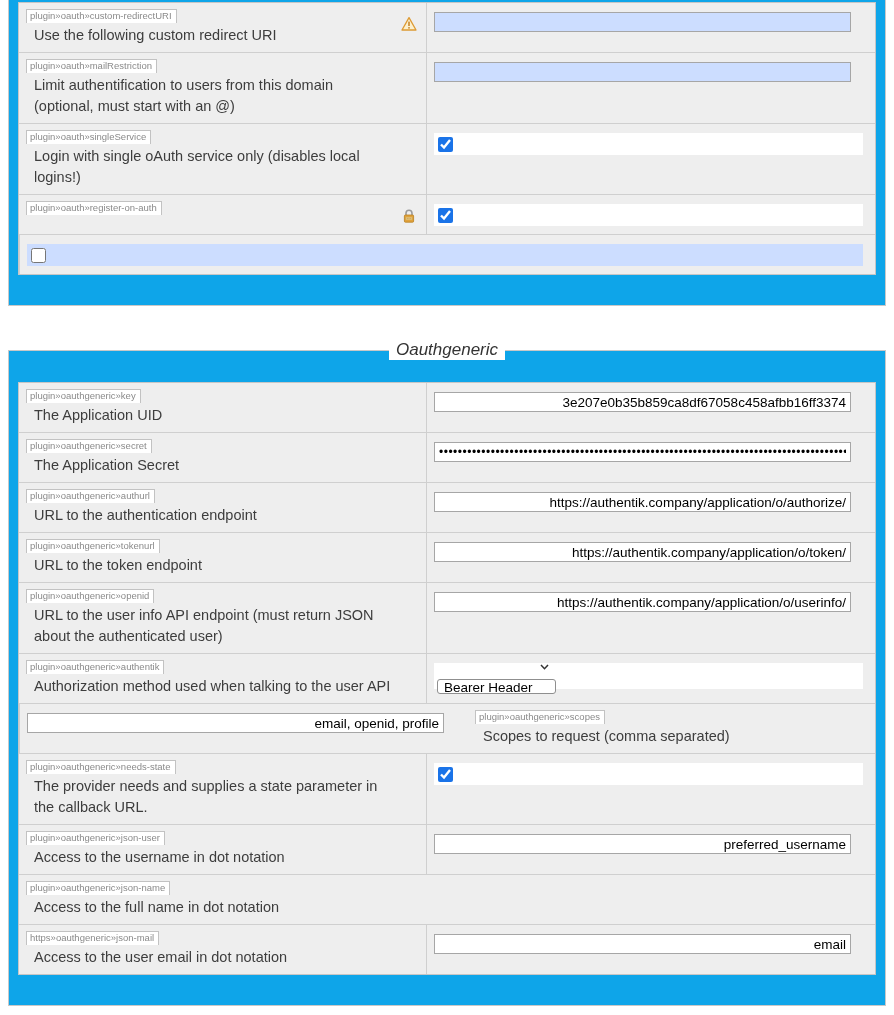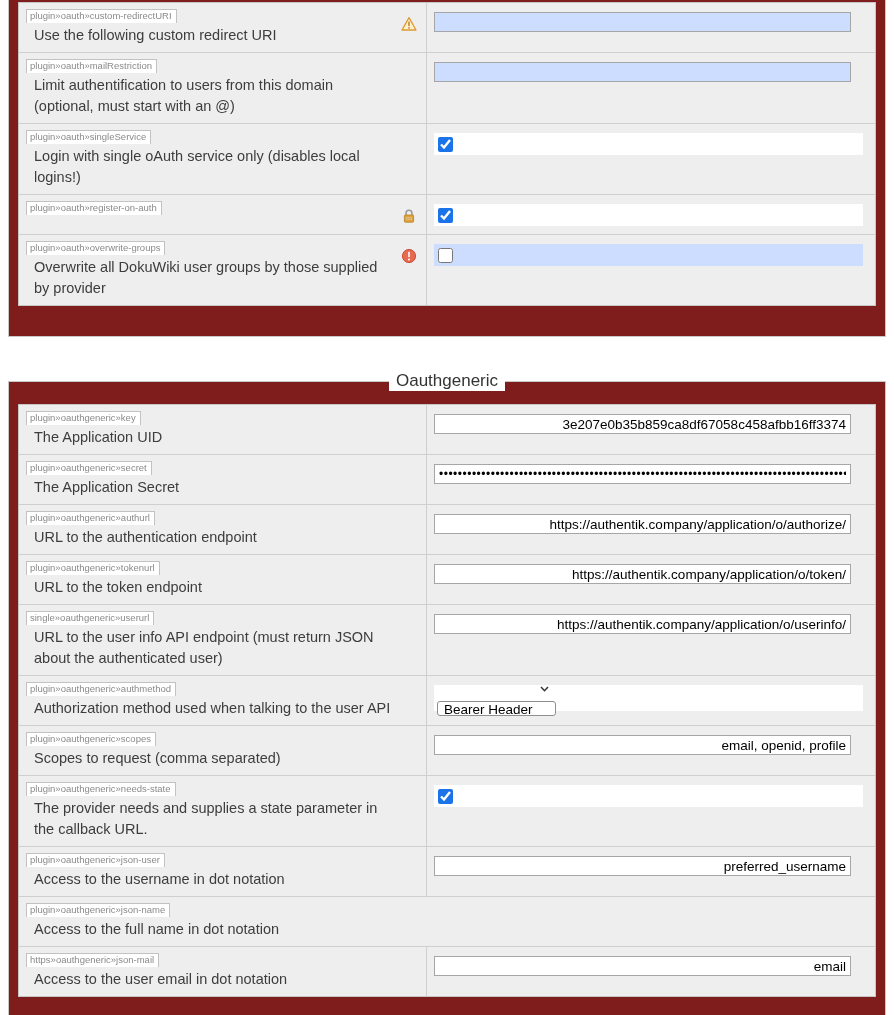--- a/index.html
+++ b/index.html
@@ -2,29 +2,29 @@
 <html><head>
 <meta charset="utf-8">
 <style>
   * { box-sizing: border-box; }
   html,body { margin:0; padding:0; background:#fff; font-family:"Liberation Sans","DejaVu Sans",sans-serif; }
   .page { width:894px; padding:0 8px; }
 
   
   fieldset.cfg {
     border:1px solid #c8c8c8;
-    background:#7f1d1d;
+    background:#0ea5e9;
     margin:0; padding:0 9px 30px 9px;
   }
   fieldset.cfg.cropped { border-top:none; padding-top:0; }
   fieldset.cfg.second { margin-top:34px; }
   fieldset.cfg legend {
-    margin:3px auto; text-align:center;
+    margin:12px auto; text-align:center;
     font-size:17px; color:#333;
-    background:#fff; padding:0 7px;
+    background:#fff; padding:0 7px;font-style:italic;
   }
 
   
   .cfg-table { border:1px solid #c6c6c6; background:#eeeeee; }
   .cropped .cfg-table { margin-top:2px; }
   .second .cfg-table { margin-top:10px; }
   .row { display:flex; align-items:stretch; }
   .row + .row { border-top:1px solid #cfcfcf; }
   .cell { position:relative; }
   .label-cell { width:407px; padding:2px 30px 6px 4px; }
@@ -111,25 +111,20 @@
               <rect x="7.5" y="9.9" width="1" height="1.2" fill="#b77d1e"></rect>
               <rect x="9.4" y="9.9" width="1" height="1.2" fill="#b77d1e"></rect>
             </svg></div>
           <div class="cell value-cell">
             <span class="strip">
               <input type="checkbox" checked="" style="">
             </span>
           </div>
         </div>
         <div class="row">
-          <div class="cell label-cell"><span class="chip">plugin»oauth»overwrite-groups</span><div class="lbl">Overwrite all DokuWiki user groups by those supplied by provider</div><svg viewBox="0 0 16 16" class="row-icon">
-              <circle cx="8" cy="8" r="6.6" fill="#e66a52" stroke="#d04f38"></circle>
-              <rect x="7.2" y="3.8" width="1.6" height="5.4" rx="0.8" fill="#fff"></rect>
-              <circle cx="8" cy="11.4" r="1" fill="#fff"></circle>
-            </svg></div>
           <div class="cell value-cell">
             <span class="strip dflt">
               <input type="checkbox" style="">
             </span>
           </div>
         </div>
       </div>
   </fieldset>
 
   <fieldset class="cfg second">
@@ -153,40 +148,40 @@
             <input type="text" class="txt" value="https://authentik.company/application/o/authorize/" style="">
           </div>
         </div>
         <div class="row">
           <div class="cell label-cell"><span class="chip">plugin»oauthgeneric»tokenurl</span><div class="lbl">URL to the token endpoint</div></div>
           <div class="cell value-cell">
             <input type="text" class="txt" value="https://authentik.company/application/o/token/" style="">
           </div>
         </div>
         <div class="row">
-          <div class="cell label-cell"><span class="chip">single»oauthgeneric»userurl</span><div class="lbl">URL to the user info API endpoint (must return JSON about the authenticated user)</div></div>
+          <div class="cell label-cell"><span class="chip">plugin»oauthgeneric»openid</span><div class="lbl">URL to the user info API endpoint (must return JSON about the authenticated user)</div></div>
           <div class="cell value-cell">
             <input type="text" class="txt" value="https://authentik.company/application/o/userinfo/" style="">
           </div>
         </div>
         <div class="row">
-          <div class="cell label-cell"><span class="chip">plugin»oauthgeneric»authmethod</span><div class="lbl">Authorization method used when talking to the user API</div></div>
+          <div class="cell label-cell"><span class="chip">plugin»oauthgeneric»authentik</span><div class="lbl">Authorization method used when talking to the user API</div></div>
           <div class="cell value-cell">
             <span class="strip selstrip">
               <span class="sel-wrap"><select class="cfg-select"><option>Bearer Header</option></select><svg class="sel-chevron" width="9" height="6" viewBox="0 0 9 6">
                   <polyline points="1,1 4.5,4.7 8,1" fill="none" stroke="#333" stroke-width="1.5"></polyline>
                 </svg></span>
             </span>
           </div>
         </div>
         <div class="row">
+          <div class="cell value-cell">
+            <input type="text" class="txt" value="email, openid, profile" style="">
+          </div>
           <div class="cell label-cell"><span class="chip">plugin»oauthgeneric»scopes</span><div class="lbl">Scopes to request (comma separated)</div></div>
-          <div class="cell value-cell">
-            <input type="text" class="txt" value="email, openid, profile" style="">
-          </div>
         </div>
         <div class="row">
           <div class="cell label-cell"><span class="chip">plugin»oauthgeneric»needs-state</span><div class="lbl">The provider needs and supplies a state parameter in the callback URL.</div></div>
           <div class="cell value-cell">
             <span class="strip">
               <input type="checkbox" checked="" style="">
             </span>
           </div>
         </div>
         <div class="row">

